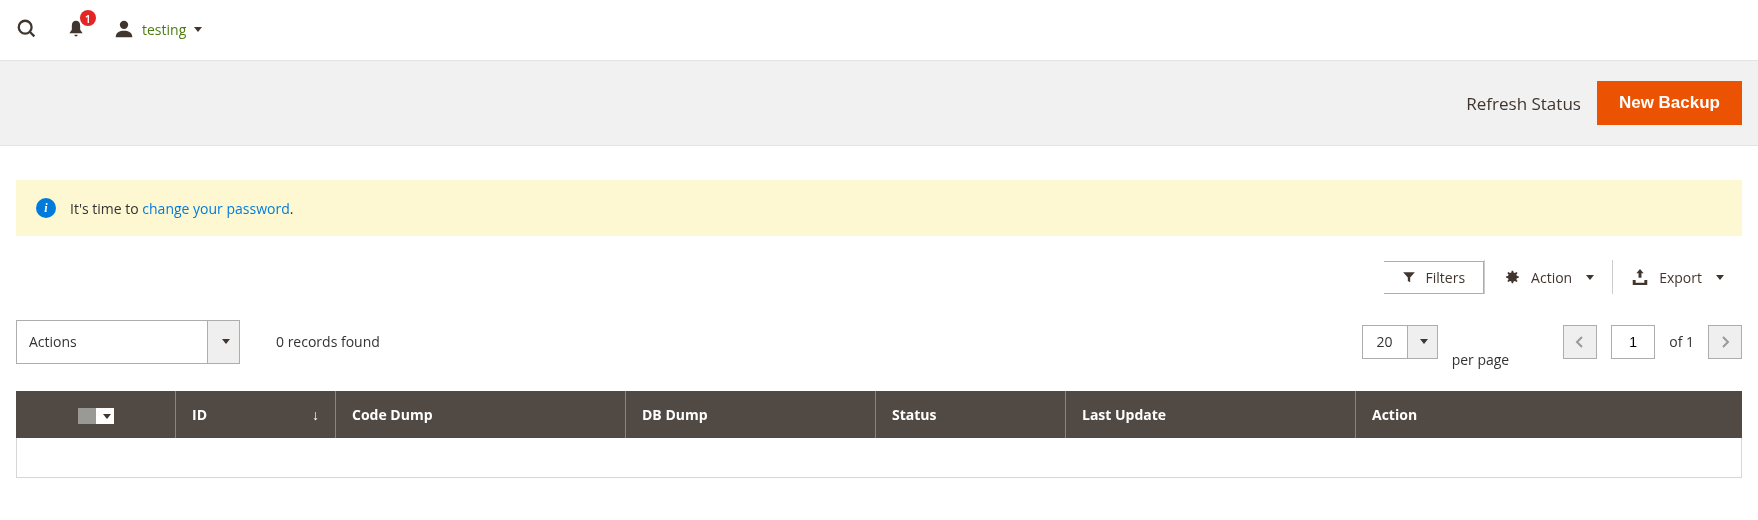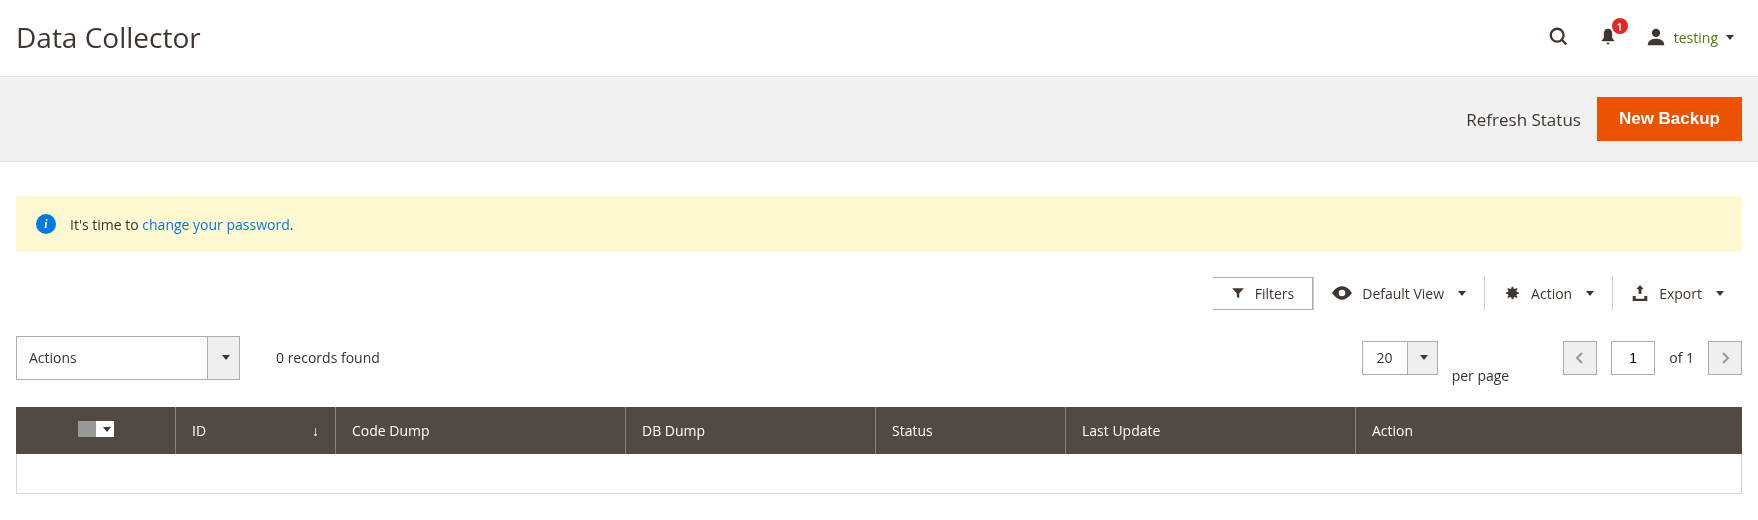--- a/index.html
+++ b/index.html
@@ -33,41 +33,40 @@
   .records-found { color: #333; font-size: 14px; }
   .list-right { display: flex; align-items: center; gap: 14px; }
   .per-page { display: flex; align-items: center; border: 1px solid #adadad; height: 34px; }
   .per-page .pp-val { padding: 0 14px; }
   .per-page .pp-btn { background: #efefef; border-left: 1px solid #adadad; height: 100%; width: 30px; display: flex; align-items: center; justify-content: center; }
   .per-page-label { color: #333; font-size: 14px; margin-right: 40px; margin-top: 36px; }
   .pager-btn { background: #efefef; border: 1px solid #adadad; width: 34px; height: 34px; display: flex; align-items: center; justify-content: center; cursor: pointer; color: #888; }
   .page-num { border: 1px solid #adadad; width: 44px; height: 34px; text-align: center; font-size: 14px; }
   .page-of { color: #333; font-size: 14px; }
   .grid-header { display: flex; background: #514943; color: #fff; margin: 8px 16px 0 16px; }
-  .gh-cell { padding: 14px 16px; font-size: 14px; font-weight: 400; border-right: 1px solid #898480; display: flex; align-items: flex-start; gap: 20px; }
+  .gh-cell { padding: 14px 16px; font-size: 14px; font-weight: 700; border-right: 1px solid #898480; display: flex; align-items: flex-end; gap: 20px; }
   .gh-cell:last-child { border-right: none; }
   .gh-check { width: 160px; justify-content: center; }
   .gh-id { width: 160px; justify-content: space-between; }
   .gh-code { width: 290px; }
   .gh-db { width: 250px; }
   .gh-status { width: 190px; }
   .gh-last { width: 290px; }
   .gh-action { flex: 1; }
   .sort-arrow { font-size: 14px; }
   .select-all { display: flex; align-items: center; }
   .select-all .chk { width: 18px; height: 16px; background: #999a95; }
   .select-all .dd { width: 18px; height: 16px; background: #fff; display: flex; align-items: center; justify-content: center; }
   .grid-body { margin: 0 16px; border: 1px solid #d6d6d6; border-top: none; height: 40px; background: #fff; }
   svg { display: block; }
 </style>
 </head>
 <body>
 
 <div class="page-header">
-  <h1 class="page-title">Data Collector</h1>
   <div class="header-right">
     <div class="icon-btn">
       <svg width="22" height="22" viewBox="0 0 24 24" fill="none" stroke="#41362f" stroke-width="2.5">
           <circle cx="10" cy="10" r="7"></circle>
           <line x1="20" y1="20" x2="15" y2="15"></line>
         </svg>
     </div>
     <div class="icon-btn">
       <svg width="20" height="22" viewBox="0 0 24 24" fill="#41362f">
           <path d="M12 2 C9 2 7 4 7 8 L7 13 L4 17 L20 17 L17 13 L17 8 C17 4 15 2 12 2 Z M10 19 A2 2 0 0 0 14 19 Z"></path>
@@ -96,27 +95,20 @@
     <span>It's time to </span><a href="#">change your password</a><span>.</span>
   </div>
 </div>
 
 <div class="toolbar">
   <div class="toolbar-group filters">
     <svg width="14" height="14" viewBox="0 0 24 24" fill="#41362f">
         <path d="M2 4 L22 4 L14 13 L14 21 L10 19 L10 13 Z"></path>
       </svg>
     <span class="toolbar-label">Filters</span>
-  </div>
-  <div class="toolbar-group">
-    <svg width="20" height="14" viewBox="0 0 24 16" fill="#41362f">
-        <path d="M12 0 C5 0 0 8 0 8 S5 16 12 16 S24 8 24 8 S19 0 12 0 Z M12 12 A4 4 0 1 1 12 4 A4 4 0 0 1 12 12 Z"></path>
-      </svg>
-    <span class="toolbar-label">Default View</span>
-    <span class="caret-sm"></span>
   </div>
   <div class="toolbar-group">
     <svg width="18" height="18" viewBox="0 0 24 24" fill="#41362f">
         <path d="M12 8 A4 4 0 1 0 12 16 A4 4 0 0 0 12 8 Z M21 13 L21 11 L18.5 10.5 L17.8 8.7 L19.4 6.6 L18 5.2 L15.9 6.8 L14.1 6.1 L13.6 3.6 L11.6 3.6 L11.1 6.1 L9.3 6.8 L7.2 5.2 L5.8 6.6 L7.4 8.7 L6.7 10.5 L4.2 11 L4.2 13 L6.7 13.5 L7.4 15.3 L5.8 17.4 L7.2 18.8 L9.3 17.2 L11.1 17.9 L11.6 20.4 L13.6 20.4 L14.1 17.9 L15.9 17.2 L18 18.8 L19.4 17.4 L17.8 15.3 L18.5 13.5 Z"></path>
       </svg>
     <span class="toolbar-label">Action</span>
     <span class="caret-sm"></span>
   </div>
   <div class="toolbar-group">
     <svg width="18" height="16" viewBox="0 0 24 22" fill="#41362f">

